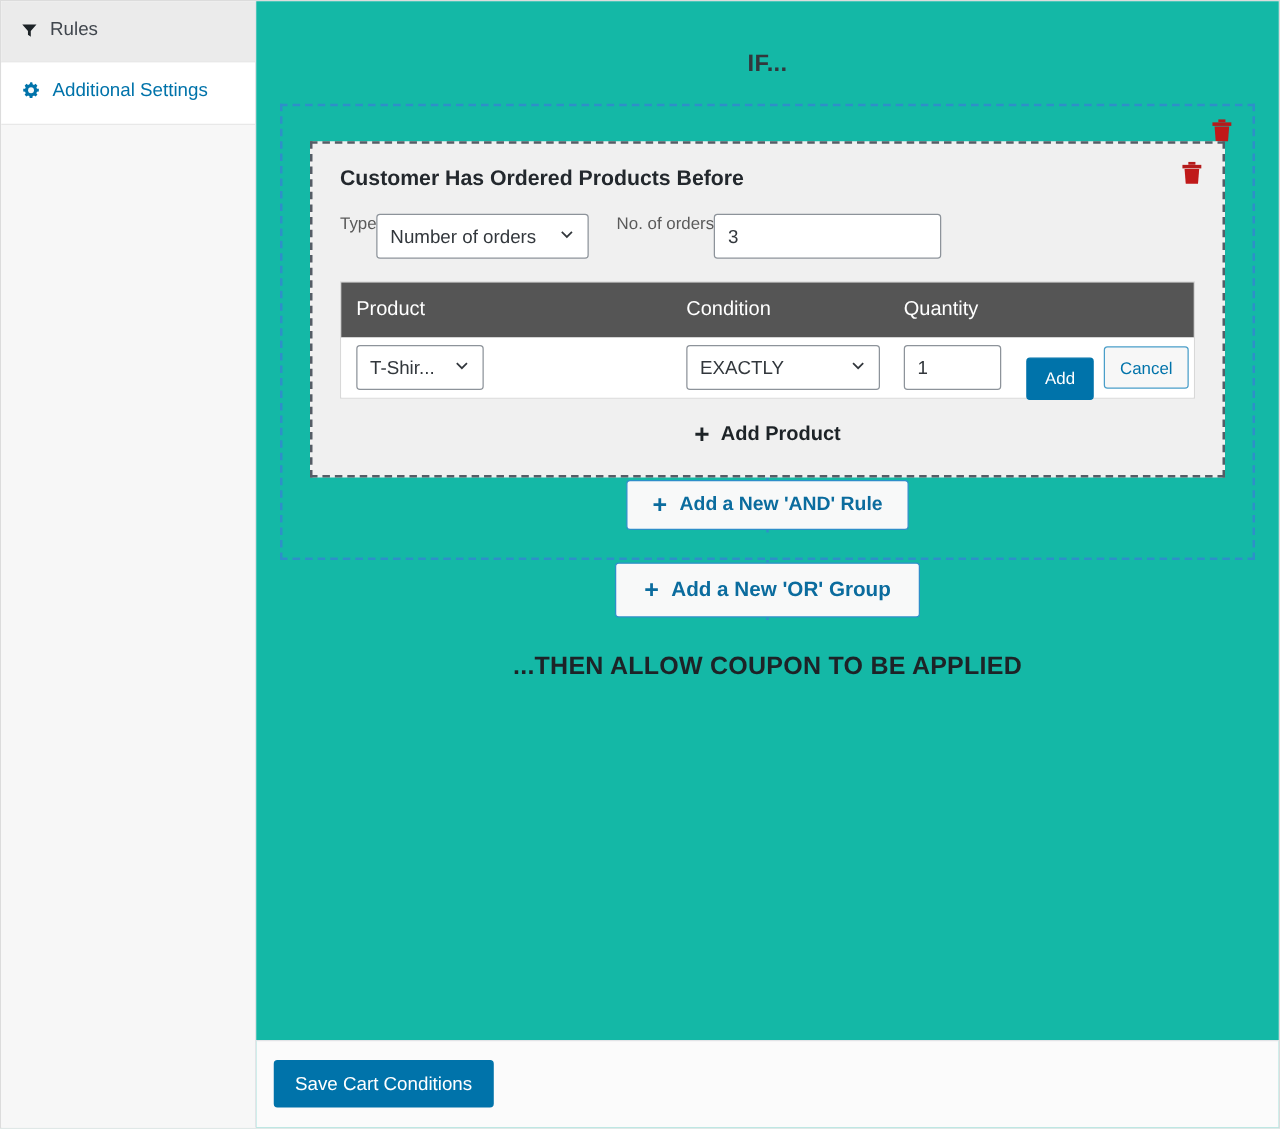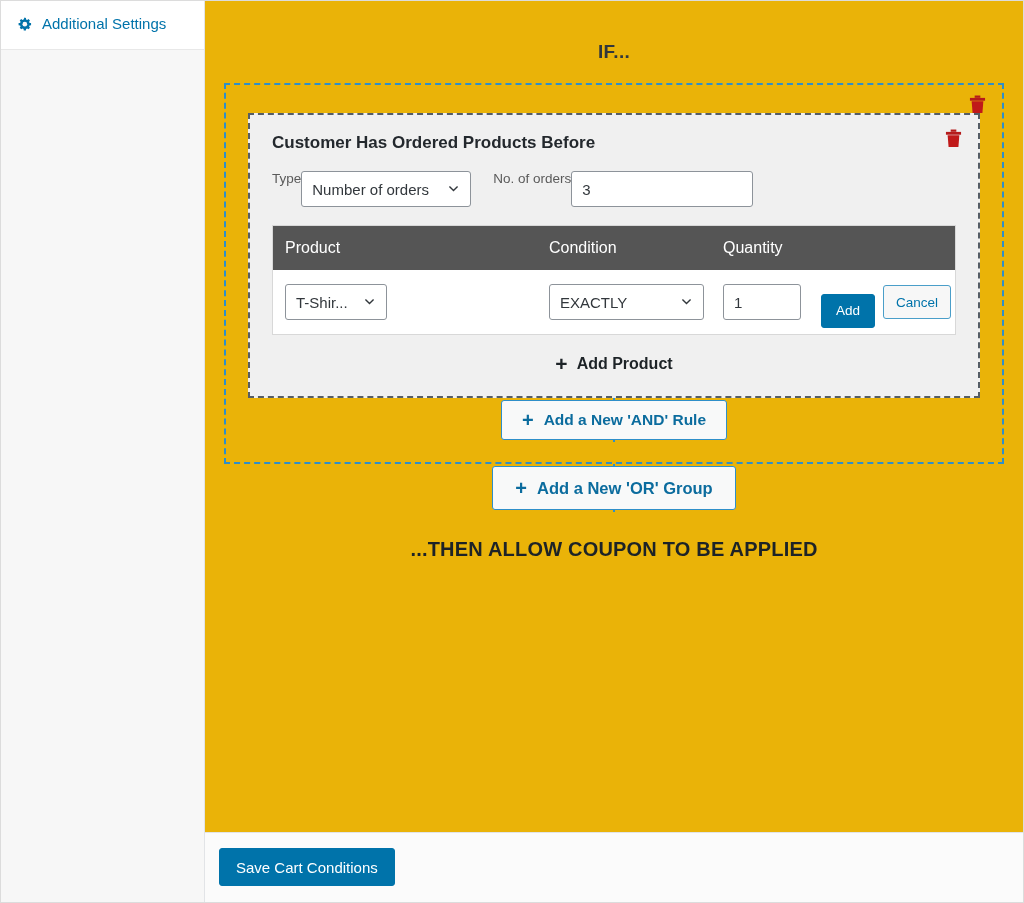--- a/index.html
+++ b/index.html
@@ -106,21 +106,21 @@
   }
   .side-label { display: block; }
   .sidebar-filler {
     flex: 1 1 auto;
     background: #f7f7f7;
   }
 
   
   .main {
     flex: 1 1 auto;
-    background: #eab308;
+    background: #14b8a6;
     display: flex;
     flex-direction: column;
     min-width: 0;
   }
   .main-scroll {
     flex: 1 1 auto;
     padding: 0 22px;
     box-sizing: border-box;
     display: flex;
     flex-direction: column;
@@ -236,21 +236,21 @@
     color: #ffffff;
     font-size: 16px;
   }
   .col-product { flex: 0 0 264px; }
   .col-condition { flex: 0 0 174px; }
   .col-quantity { flex: 1 1 auto; }
 
   .prod-row {
     display: flex;
     align-items: center;
-    height: 64px;
+    height: 48px;
     padding: 0 12px;
     box-sizing: border-box;
     background: #ffffff;
   }
   .prod-row .cell-product { flex: 0 0 264px; }
   .prod-row .cell-condition { flex: 0 0 174px; }
   .prod-row .cell-quantity { flex: 0 0 86px; }
   .prod-row .cell-actions {
     flex: 1 1 auto;
     display: flex;
@@ -374,20 +374,28 @@
 </head>
 <body>
 
 <div class="panel">
 
 
   <div class="panel-body">
 
     <div class="sidebar">
 
+      <div class="side-item active">
+        <span class="side-icon">
+          <svg width="13" height="13" viewBox="0 0 16 16">
+              <path d="M1 2 H15 L9.4 8.4 V14 L6.6 12 V8.4 Z" fill="#1d2327"></path>
+            </svg>
+        </span>
+        <span class="side-label">Rules</span>
+      </div>
 
       <div class="side-item inactive">
         <span class="side-icon">
           <svg width="15" height="15" viewBox="0 0 16 16">
             <path fill="#0073aa" d="M8 0.6 L9.5 1 L9.7 2.6 L10.9 3.1 L12.2 2.2 L13.8 3.8 L12.9 5.1 L13.4 6.3 L15 6.5 L15 8.8 L13.4 9 L12.9 10.2 L13.8 11.5 L12.2 13.1 L10.9 12.2 L9.7 12.7 L9.5 14.3 L7.2 14.3 L7 12.7 L5.8 12.2 L4.5 13.1 L2.9 11.5 L3.8 10.2 L3.3 9 L1.7 8.8 L1.7 6.5 L3.3 6.3 L3.8 5.1 L2.9 3.8 L4.5 2.2 L5.8 3.1 L7 2.6 Z"></path>
             <circle cx="8.35" cy="7.65" r="2.5" fill="#f8f8f8"></circle>
           </svg>
         </span>
         <span class="side-label">Additional Settings</span>
       </div>

